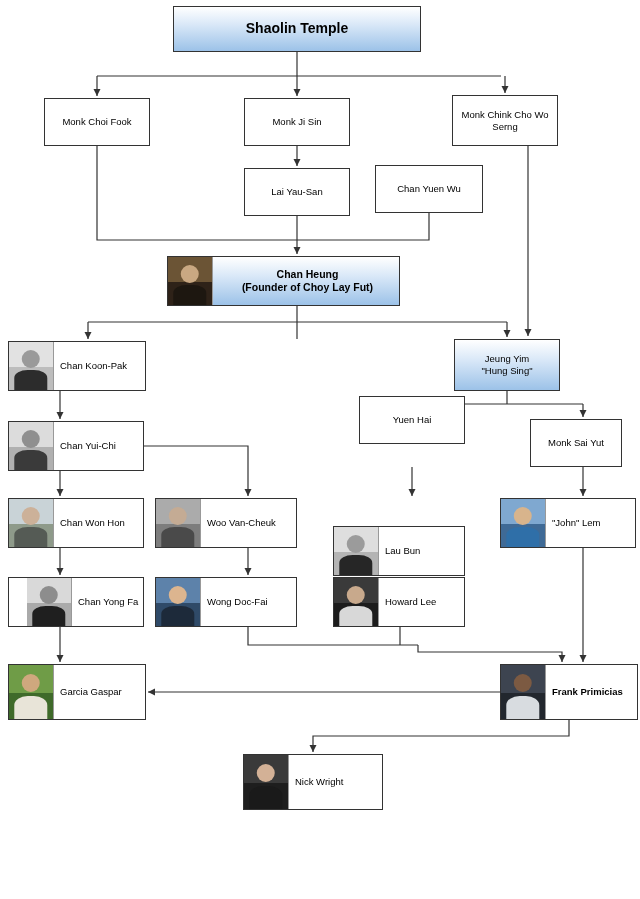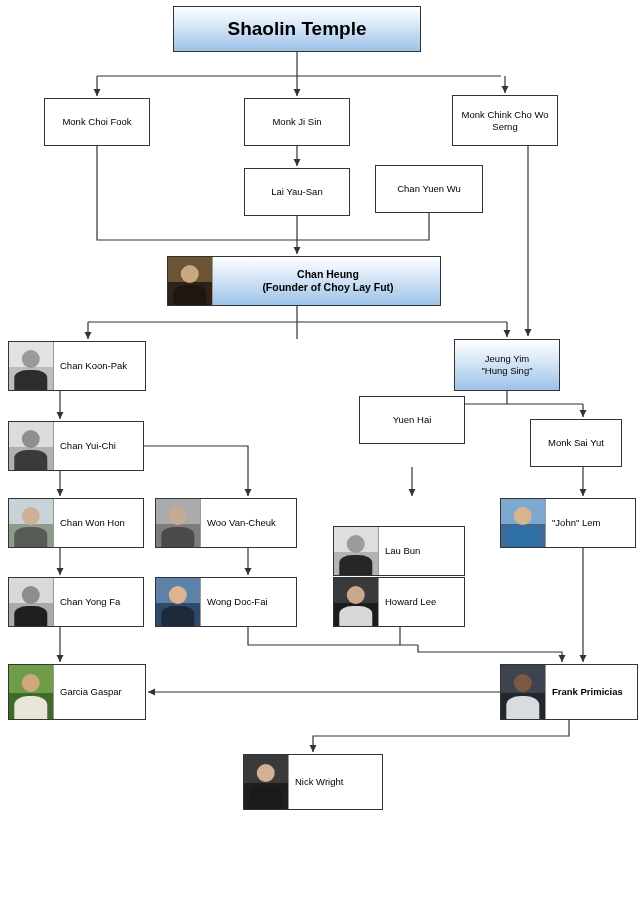--- a/index.html
+++ b/index.html
@@ -74,21 +74,21 @@
     width: 76%;
     height: 42%;
     border-radius: 40% 40% 0 0;
     transform: translateX(-50%);
   }
   .gradient-blue {
     background: linear-gradient(to bottom, #ffffff 0%, #dbe9f8 38%, #9cc2e8 100%);
   }
   .title-node {
     font-weight: bold;
-    font-size: 19px;
+    font-size: 14px;
   }
   .founder-node {
     font-weight: bold;
     font-size: 10.5px;
   }
   .bold-label { font-weight: bold; }
 </style>
 </head>
 <body>
 
@@ -178,21 +178,21 @@
   </div>
 
   <div class="node" style="left:244px;top:168px;width:106px;height:48px;">
     <span class="label">Lai Yau-San</span>
   </div>
 
   <div class="node" style="left:375px;top:165px;width:108px;height:48px;">
     <span class="label">Chan Yuen Wu</span>
   </div>
 
-  <div class="node has-photo gradient-blue founder-node" style="left:167px;top:256px;width:274px;height:50px;">
+  <div class="node has-photo gradient-blue founder-node" style="left:167px;top:256px;width:233px;height:50px;">
     <span class="photo" style="background:#3a2a1c;">
       <span class="ph-sky" style="background:#6b5435;"></span>
       <span class="ph-ground" style="background:#2e2218;"></span>
       <span class="ph-head" style="background:#c9a882;"></span>
       <span class="ph-body" style="background:#1d1710;"></span>
     </span>
     <span class="label" style="text-align:center;">Chan Heung
 (Founder of Choy Lay Fut)</span>
   </div>
 
@@ -262,21 +262,21 @@
   <div class="node has-photo" style="left:500px;top:498px;width:136px;height:50px;">
     <span class="photo" style="background:#6f99c4;">
       <span class="ph-sky" style="background:#7fa8d0;"></span>
       <span class="ph-ground" style="background:#3f6a96;"></span>
       <span class="ph-head" style="background:#d8b48c;"></span>
       <span class="ph-body" style="background:#2f6fa8;"></span>
     </span>
     <span class="label">"John" Lem</span>
   </div>
 
-  <div class="node has-photo" style="left:8px;top:577px;width:136px;height:50px;">
+  <div class="node has-photo" style="left:8px;top:577px;width:136px;height:50px;padding-left:18px;">
     <span class="photo" style="background:#cccccc;">
       <span class="ph-sky" style="background:#d9d9d9;"></span>
       <span class="ph-ground" style="background:#aaaaaa;"></span>
       <span class="ph-head" style="background:#8d8d8d;"></span>
       <span class="ph-body" style="background:#1f1f1f;"></span>
     </span>
     <span class="label">Chan Yong Fa</span>
   </div>
 
   <div class="node has-photo" style="left:155px;top:577px;width:142px;height:50px;">

